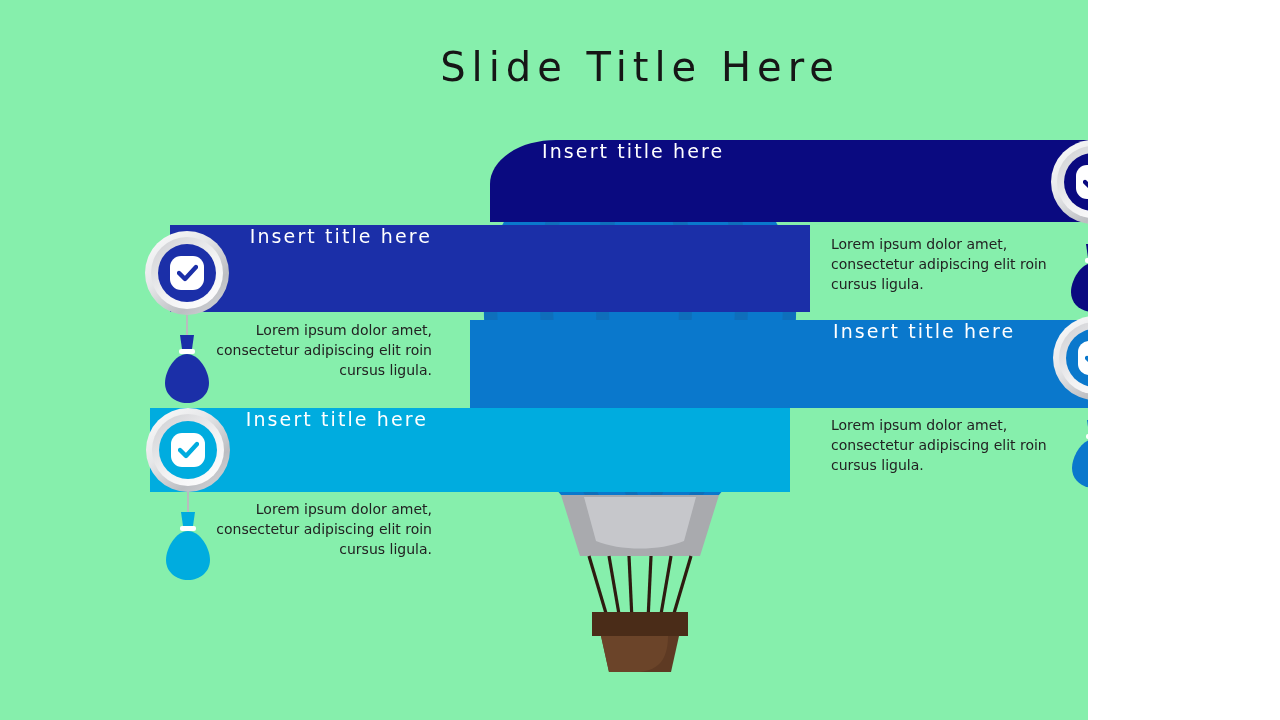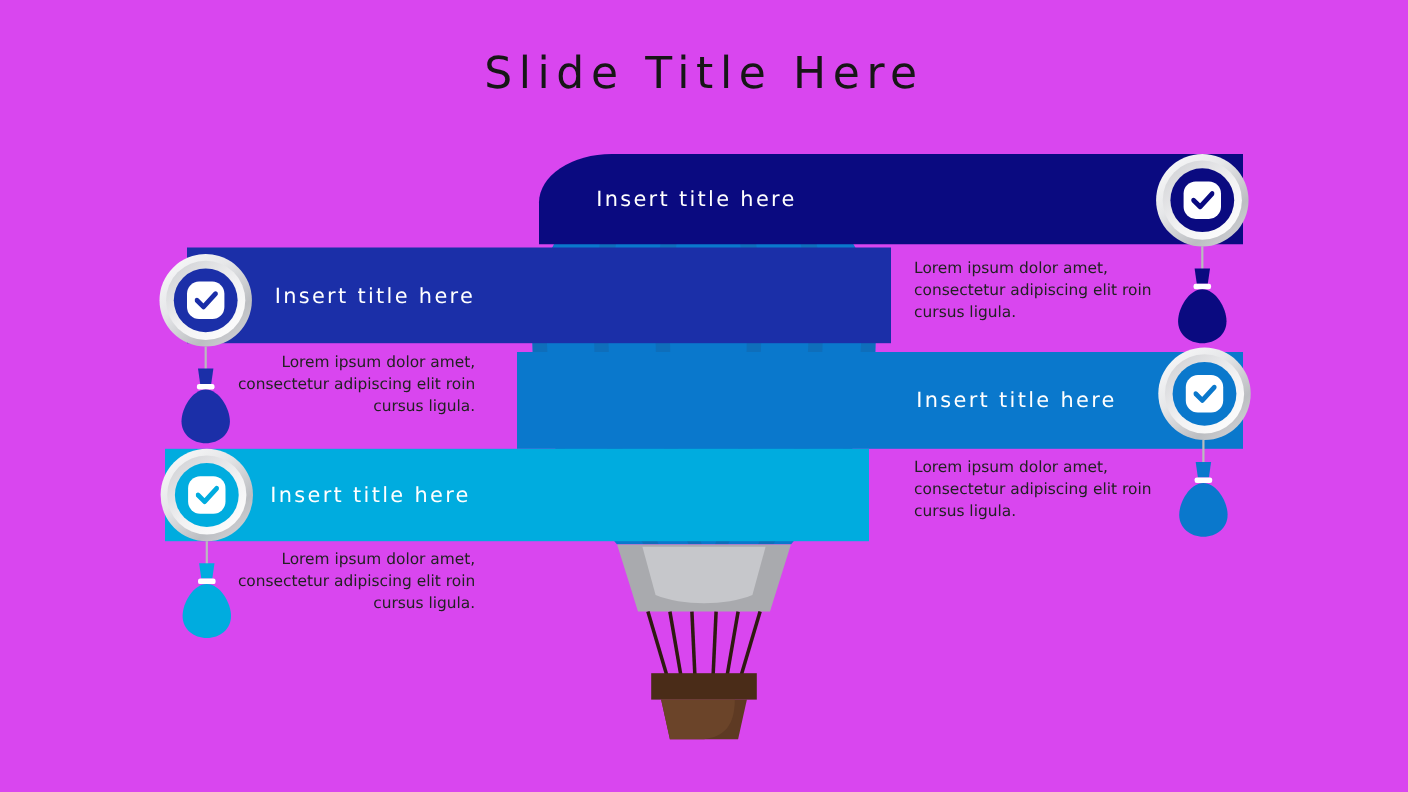--- a/index.html
+++ b/index.html
@@ -10,23 +10,23 @@
   body {
     width: 1280px;
     height: 720px;
     overflow: hidden;
     font-family: "DejaVu Sans", "Liberation Sans", sans-serif;
     position: relative;
   }
   #slide {
     position: absolute;
     left: 0; top: 0;
-    width: 1280px;
+    width: 1088px;
     height: 720px;
-    background: #d946ef;
+    background: #86efac;
     overflow: hidden;
   }
 
   
   #slide-title {
     position: absolute;
     left: 0;
     top: 44px;
     width: 1280px;
     text-align: center;
@@ -41,21 +41,21 @@
   .balloon-layer {
     position: absolute;
     left: 0; top: 0;
     width: 1280px; height: 720px;
   }
 
   
   .band {
     position: absolute;
     display: flex;
-    align-items: center;
+    align-items: flex-start;
   }
   .band-title {
     font-size: 19px;
     letter-spacing: 2.1px;
     color: #ffffff;
     white-space: nowrap;
   }
   .band.right .band-title { margin-left: 52px; }
   .band.left  { justify-content: flex-end; }
   .band.left  .band-title { margin-right: 56px; }

